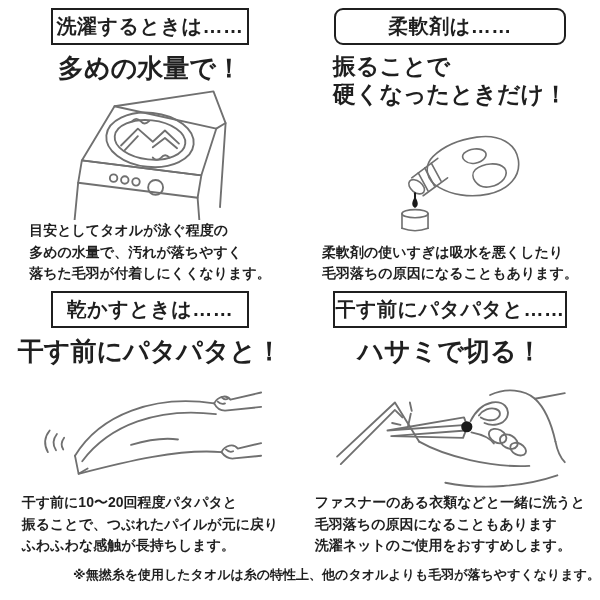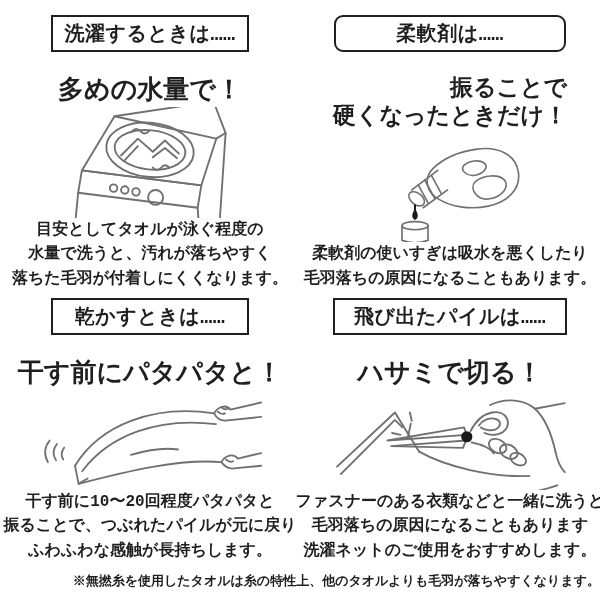--- a/index.html
+++ b/index.html
@@ -1,41 +1,41 @@
 <!DOCTYPE html>
 <html><head>
 <meta charset="utf-8">
 <style>
   * { margin:0; padding:0; box-sizing:border-box; }
   html,body { width:600px; height:600px; background:#ffffff; }
   body {
     font-family:"Liberation Sans","DejaVu Sans",sans-serif;
     color:#1f1f1f; overflow:hidden;
   }
-  .poster { width:600px; height:600px; padding-top:15px;font-family:Liberation Mono, monospace; }
+  .poster { width:600px; height:600px; padding-top:8px; }
   .grid { display:grid; grid-template-columns:300px 300px; grid-template-rows:283px 272px; }
   .panel { display:flex; flex-direction:column; align-items:center; }
   .heading-box {
     border:2px solid #1f1f1f; background:#fff; height:37px;
     display:flex; align-items:center; justify-content:center;
     font-weight:bold; font-size:20px; letter-spacing:.5px; white-space:nowrap;
   }
   .p1 .heading-box { width:198px; }
   .p2 .heading-box { width:232px;border-radius:9px; }
   .p3 .heading-box { width:198px; }
   .p4 .heading-box { width:234px; }
   .subheading {
     font-weight:bold; font-size:26px; line-height:1.2;
-    text-align:right; margin-top:24px; white-space:nowrap;
+    text-align:left; margin-top:8px; white-space:nowrap;
   }
   .p2 .subheading { font-size:23px; }
   .illustration { flex:1; display:flex; align-items:center; justify-content:center; overflow:hidden; }
   .illustration svg { display:block; }
   .caption {
-    font-size:16px; font-weight:bold; text-align:center;
+    font-size:14px; font-weight:bold; text-align:left;
     line-height:1.55; white-space:nowrap; margin-bottom:6px;
   }
   .footnote-row { text-align:right; margin-top:2px; }
   .footnote { font-size:13px; font-weight:bold; white-space:nowrap; }
   .lineart { fill:none; stroke:#707070; stroke-width:2; stroke-linecap:round; stroke-linejoin:round; }
 </style>
 </head>
 <body>
 
 <div class="poster">
@@ -65,21 +65,21 @@
             <circle cx="80" cy="107" r="4"></circle>
             <circle cx="101" cy="113" r="8"></circle>
             <path d="M18,108 L14,150"></path>
             <path d="M146,124 L148,150"></path>
             <path d="M176,44 L170,134"></path>
           </g>
         </svg>
       </div>
       <p class="caption">
         <span>目安としてタオルが泳ぐ程度の</span><br>
-        <span>水量で洗うと、汚れが落ちやすく</span><br>
+        <span>多めの水量で、汚れが落ちやすく</span><br>
         <span>落ちた毛羽が付着しにくくなります。</span>
       </p>
     </section>
 
     <section class="panel p2">
       <div class="heading-box">
         <span>柔軟剤は……</span>
       </div>
       <div class="subheading">
         <span>振ることで</span><br>
@@ -140,21 +140,21 @@
       </div>
       <p class="caption">
         <span>干す前に10〜20回程度パタパタと</span><br>
         <span>振ることで、つぶれたパイルが元に戻り</span><br>
         <span>ふわふわな感触が長持ちします。</span>
       </p>
     </section>
 
     <section class="panel p4">
       <div class="heading-box">
-        <span>飛び出たパイルは……</span>
+        <span>干す前にパタパタと……</span>
       </div>
       <div class="subheading">
         <span>ハサミで切る！</span>
       </div>
       <div class="illustration">
         <svg width="252" height="126" viewBox="0 0 250 135">
           <g class="lineart">
             <path d="M4,96 L66,38 L92,80"></path>
             <path d="M8,104 L66,46"></path>
             <path d="M92,80 C 120,96 170,108 210,106"></path>

